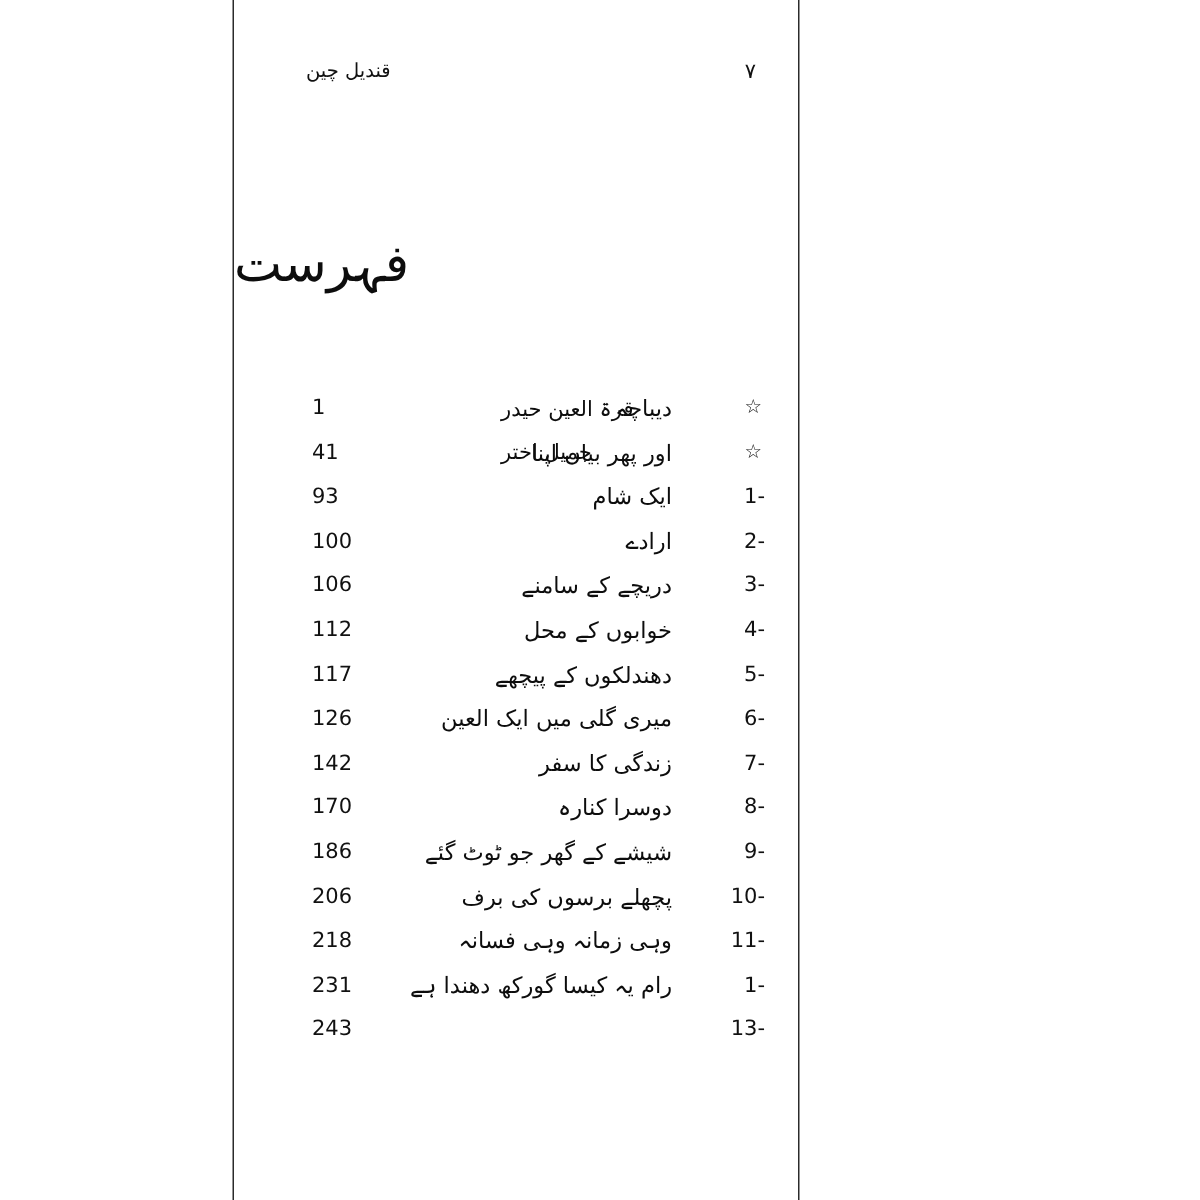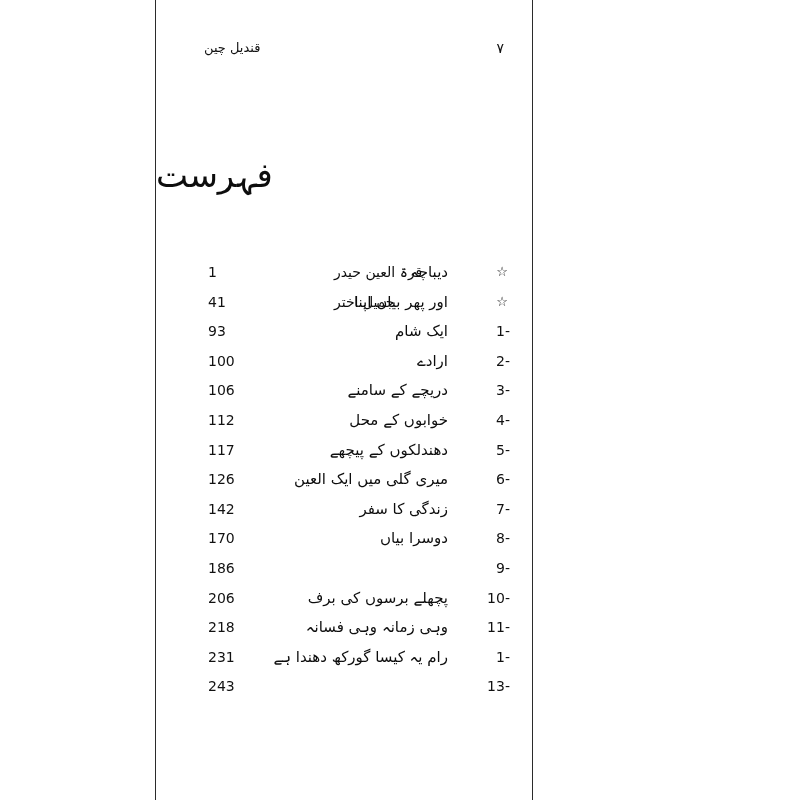--- a/index.html
+++ b/index.html
@@ -208,27 +208,28 @@
 
       <div class="toc-row">
         <span class="num">-7</span>
         <span class="title">زندگی کا سفر</span>
         <span class="author"></span>
         <span class="page">142</span>
       </div>
 
       <div class="toc-row">
         <span class="num">-8</span>
-        <span class="title">دوسرا بیاں</span>
+        <span class="title">دوسرا کنارہ</span>
         <span class="author"></span>
         <span class="page">170</span>
       </div>
 
       <div class="toc-row">
         <span class="num">-9</span>
+        <span class="title">شیشے کے گھر جو ٹوٹ گئے</span>
         <span class="author"></span>
         <span class="page">186</span>
       </div>
 
       <div class="toc-row">
         <span class="num">-10</span>
         <span class="title">پچھلے برسوں کی برف</span>
         <span class="author"></span>
         <span class="page">206</span>
       </div>

